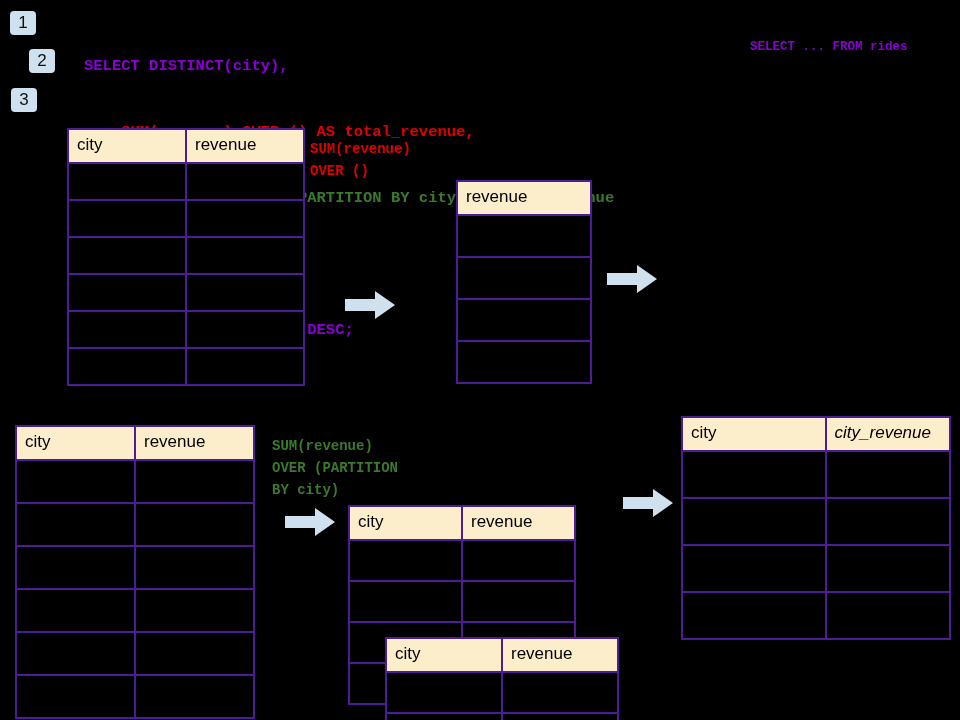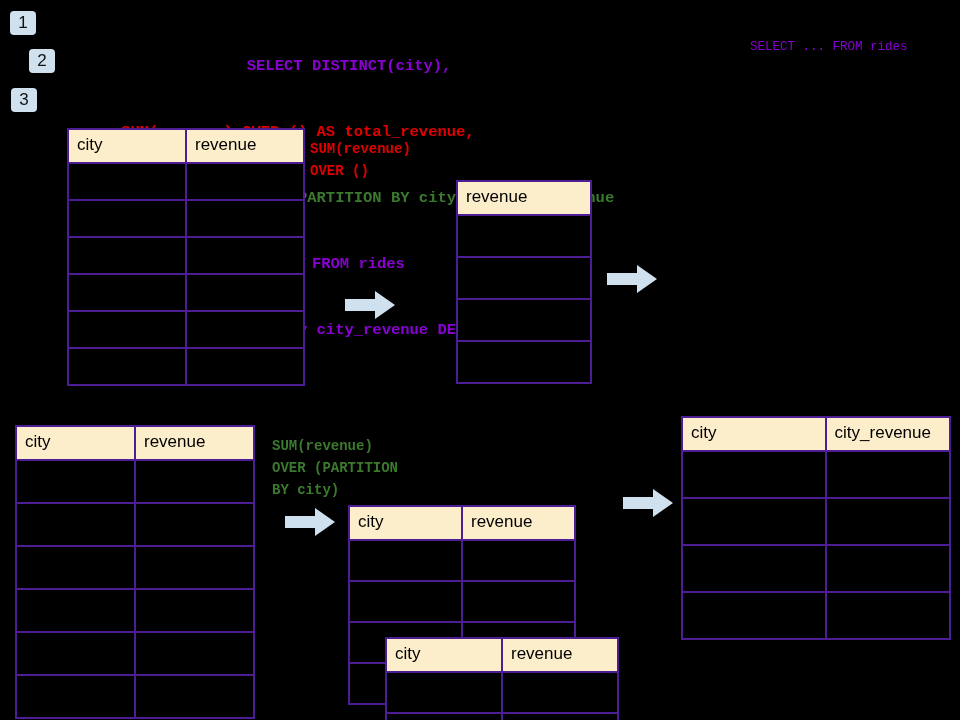--- a/index.html
+++ b/index.html
@@ -34,31 +34,31 @@
   .sql-block {
     position: absolute;
     font-family: "Liberation Mono", monospace;
     font-size: 15.5px;
     line-height: 22px;
     white-space: pre;
     font-weight: bold;
     letter-spacing: 0px;
   }
   .sql-line { white-space: pre; }
-  .c-purple { color: #8a00d4; text-align: center; }
+  .c-purple { color: #8a00d4; }
   .c-red    { color: #e00000; }
   .c-green  { color: #3b7a2e; }
 
   
   .side-note {
     position: absolute;
     font-family: "Liberation Mono", monospace;
     font-size: 12.5px;
     line-height: 19px;
-    font-weight: normal;
+    font-weight: bold;
     color: #8a00d4;
     white-space: pre;
     width: 160px;
   }
 
   
   .annot {
     position: absolute;
     font-family: "Liberation Mono", monospace;
     font-size: 14px;
@@ -289,21 +289,21 @@
   <div class="arrow" style="left:623px; top:487px;">
     <svg width="50" height="32" viewBox="0 0 50 32">
       <polygon points="0,10 30,10 30,2 50,16 30,30 30,22 0,22" fill="#cfe0ef"></polygon>
     </svg>
   </div>
 
   <table class="tbl" style="left:681px; top:416px; width:270px; z-index:3;">
     <thead>
       <tr>
         <th style="width:135px;">city</th>
-        <th style="width:117px;">city_revenue</th>
+        <th style="width:117px;font-style:italic;">city_revenue</th>
       </tr>
     </thead>
     <tbody>
       <tr>
           <td style="height:45px;"></td>
           <td style="height:45px;"></td>
         </tr>
       <tr>
           <td style="height:45px;"></td>
           <td style="height:45px;"></td>

